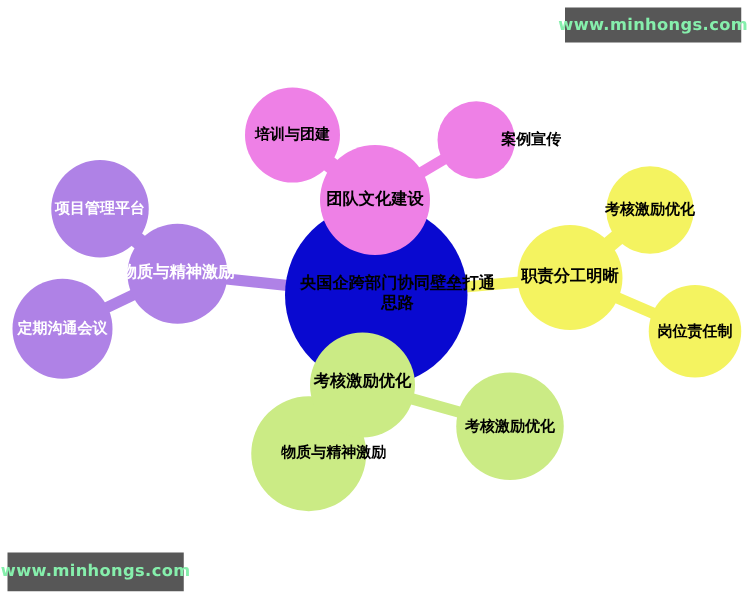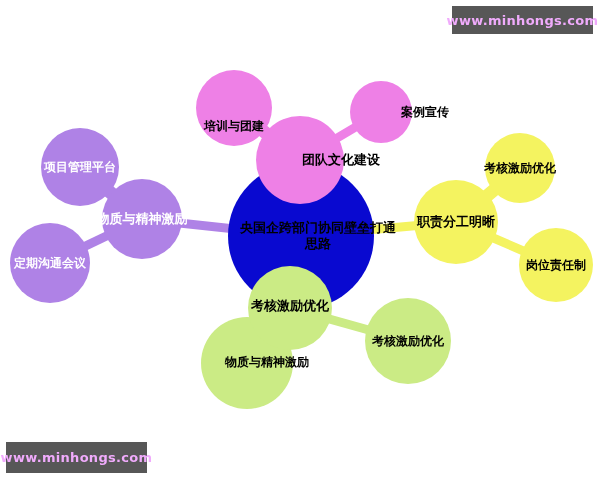--- a/index.html
+++ b/index.html
@@ -27,21 +27,21 @@
   #center-label {
     left: 318px; top: 236px;
     width: 162px;
     font-size: 13px;
   }
   .lbl-main { font-size: 13px; }
   .lbl-sub  { font-size: 12px; }
   .watermark {
     position: absolute;
     background: #575757;
-    color: #f0abfc;
+    color: #86efac;
     font-size: 13px;
     font-weight: 600;
     display: flex;
     align-items: center;
     justify-content: center;
     letter-spacing: 0.3px;
   }
   #watermark-top-right  { left: 452px; top: 6px;  width: 141px; height: 28px; }
   #watermark-bottom-left { left: 6px;  top: 442px; width: 141px; height: 31px; }
 </style>
@@ -76,22 +76,22 @@
     <circle cx="556" cy="265" r="37" fill="#f4f360"></circle>
     <circle cx="456" cy="222" r="42" fill="#f4f360"></circle>
 
     <circle cx="247" cy="363" r="46" fill="#cbeb85"></circle>
     <circle cx="408" cy="341" r="43" fill="#cbeb85"></circle>
     <circle cx="290" cy="308" r="42" fill="#cbeb85"></circle>
   </svg>
 
   <div id="center-label" class="node-label wrap">央国企跨部门协同壁垒打通思路</div>
 
-  <div class="node-label lbl-main" style="left:300px; top:160px;margin-left:41px;">团队文化建设</div>
-  <div class="node-label lbl-sub" style="left:234px; top:126px;">培训与团建</div>
+  <div class="node-label lbl-main" style="left:300px; top:160px;">团队文化建设</div>
+  <div class="node-label lbl-sub" style="left:234px; top:108px;">培训与团建</div>
   <div class="node-label lbl-sub" style="left:381px; top:112px;margin-left:44px;">案例宣传</div>
 
   <div class="node-label lbl-main white" style="left:142px; top:219px;">物质与精神激励</div>
   <div class="node-label lbl-sub white" style="left:80px; top:167px;">项目管理平台</div>
   <div class="node-label lbl-sub white" style="left:50px; top:263px;">定期沟通会议</div>
 
   <div class="node-label lbl-main" style="left:456px; top:222px;">职责分工明晰</div>
   <div class="node-label lbl-sub" style="left:520px; top:168px;">考核激励优化</div>
   <div class="node-label lbl-sub" style="left:556px; top:265px;">岗位责任制</div>
 

